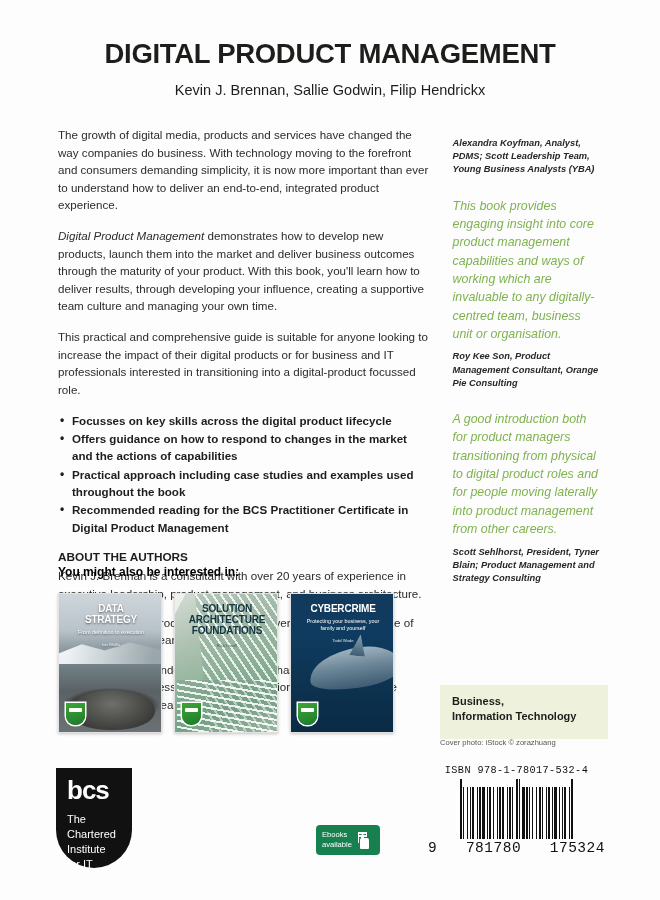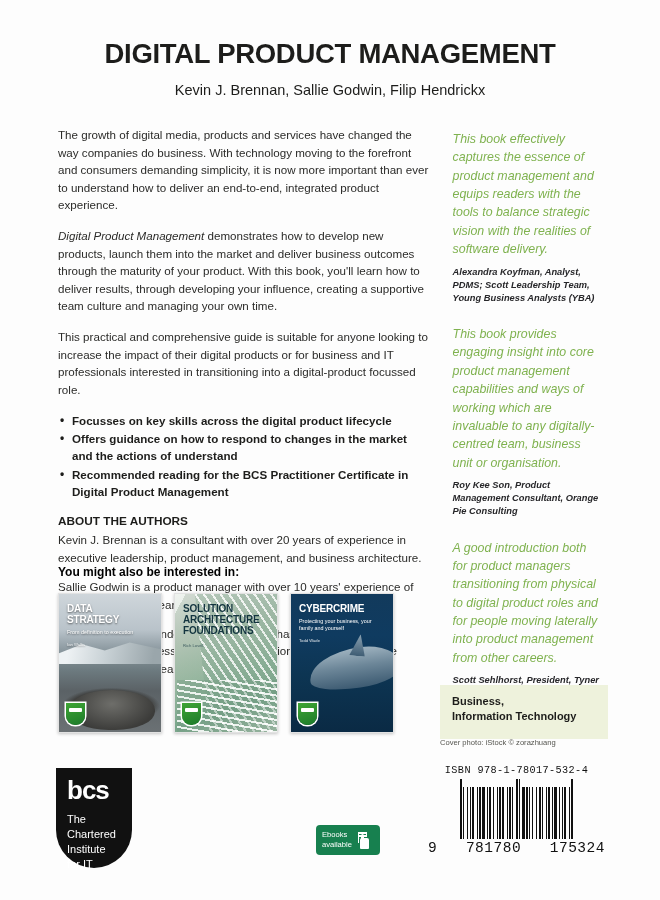--- a/index.html
+++ b/index.html
@@ -56,21 +56,21 @@
   }
   .quote-attr {
     margin-top: 7px; font-size: 9.3px; line-height: 1.42;
     font-style: italic; font-weight: 700; color: #27272a;
   }
   
   .related {
     position: absolute; left: 58px; top: 565px; width: 380px;
   }
   .related-head { font-size: 12px; font-weight: 700; color: #000000; }
-  .thumbs { display: flex; gap: 12px; margin-top: 14px; }
+  .thumbs { display: flex; gap: 12px; margin-top: 14px; text-align: center; }
   .thumb {
     position: relative; width: 104px; height: 140px;
     overflow: hidden; border: 1px solid #e2e2e2;
     box-shadow: 0 1px 3px rgba(0,0,0,0.22);
   }
   .thumb .tphoto { position: absolute; inset: 0; }
   .thumb .ttext { position: absolute; left: 8px; top: 9px; right: 6px; z-index: 3; }
   .thumb .tmain {
     font-size: 10px; font-weight: 700; line-height: 1.12;
     letter-spacing: -0.2px;
@@ -213,33 +213,33 @@
 
   <div class="columns">
 
     <div class="col-left">
       <p class="blurb">The growth of digital media, products and services have changed the way companies do business. With technology moving to the forefront and consumers demanding simplicity, it is now more important than ever to understand how to deliver an end-to-end, integrated product experience.</p>
       <p class="blurb"><em>Digital Product Management</em><span> demonstrates how to develop new products, launch them into the market and deliver business outcomes through the maturity of your product. With this book, you'll learn how to deliver results, through developing your influence, creating a supportive team culture and managing your own time.</span></p>
       <p class="blurb">This practical and comprehensive guide is suitable for anyone looking to increase the impact of their digital products or for business and IT professionals interested in transitioning into a digital-product focussed role.</p>
 
       <ul class="bullets">
         <li>Focusses on key skills across the digital product lifecycle</li>
-        <li>Offers guidance on how to respond to changes in the market and the actions of understand</li>
+        <li>Offers guidance on how to respond to changes in the market and the actions of capabilities</li>
+        <li>Practical approach including case studies and examples used throughout the book</li>
         <li>Recommended reading for the BCS Practitioner Certificate in Digital Product Management</li>
       </ul>
 
       <div class="section-head">ABOUT THE AUTHORS</div>
       <p class="bio">Kevin J. Brennan is a consultant with over 20 years of experience in executive leadership, product management, and business architecture.</p>
       <p class="bio">Sallie Godwin is a product manager with over 10 years' experience of working in product teams.</p>
       <p class="bio">Filip Hendrickx, Founder of altershape.eu, has over 10 years' experience in business consulting and a prior 10 years in software engineering and research.</p>
     </div>
 
     <div class="col-right">
       <div class="quote-block">
-        <div class="quote-text">This book effectively captures the essence of product management and equips readers with the tools to balance strategic vision with the realities of software delivery.</div>
         <div class="quote-attr">Alexandra Koyfman, Analyst, PDMS; Scott Leadership Team, Young Business Analysts (YBA)</div>
       </div>
       <div class="quote-block">
         <div class="quote-text">This book provides engaging insight into core product management capabilities and ways of working which are invaluable to any digitally-centred team, business unit or organisation.</div>
         <div class="quote-attr">Roy Kee Son, Product Management Consultant, Orange Pie Consulting</div>
       </div>
       <div class="quote-block">
         <div class="quote-text">A good introduction both for product managers transitioning from physical to digital product roles and for people moving laterally into product management from other careers.</div>
         <div class="quote-attr">Scott Sehlhorst, President, Tyner Blain; Product Management and Strategy Consulting</div>
       </div>

